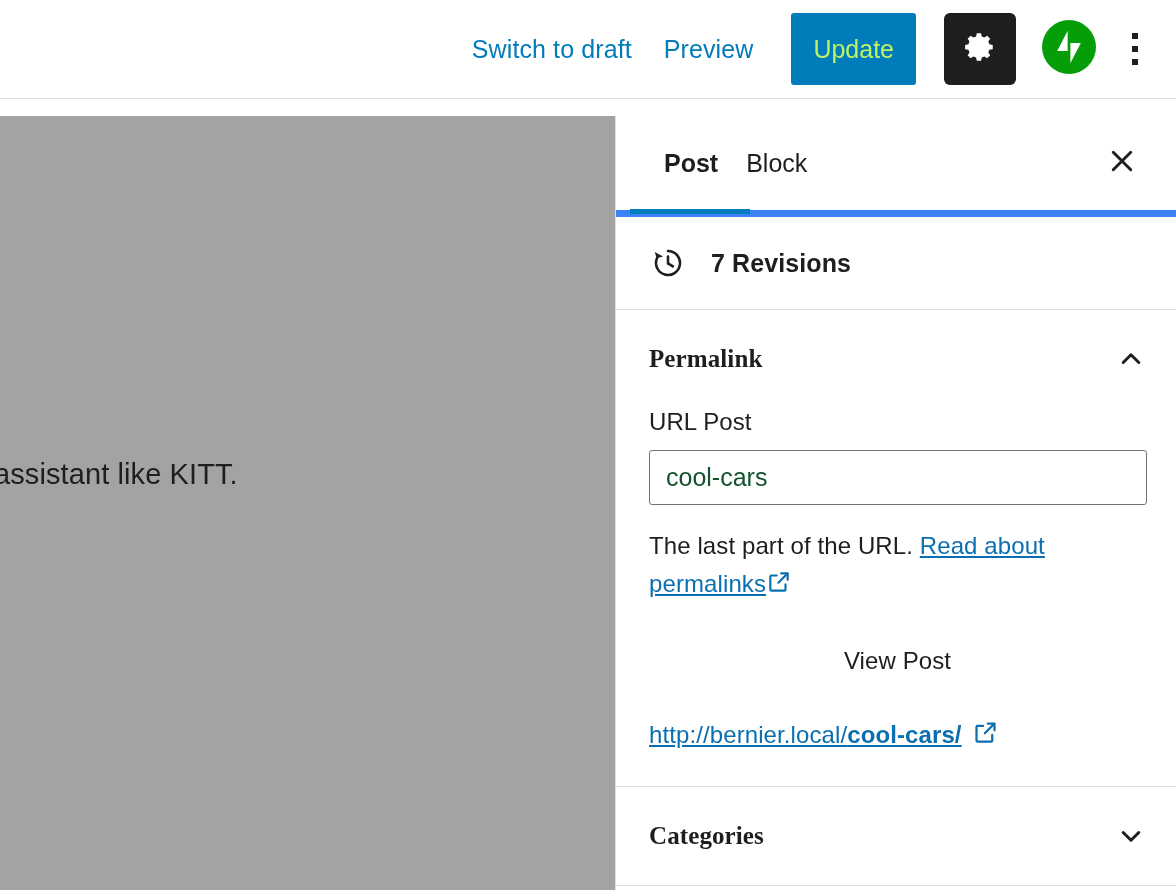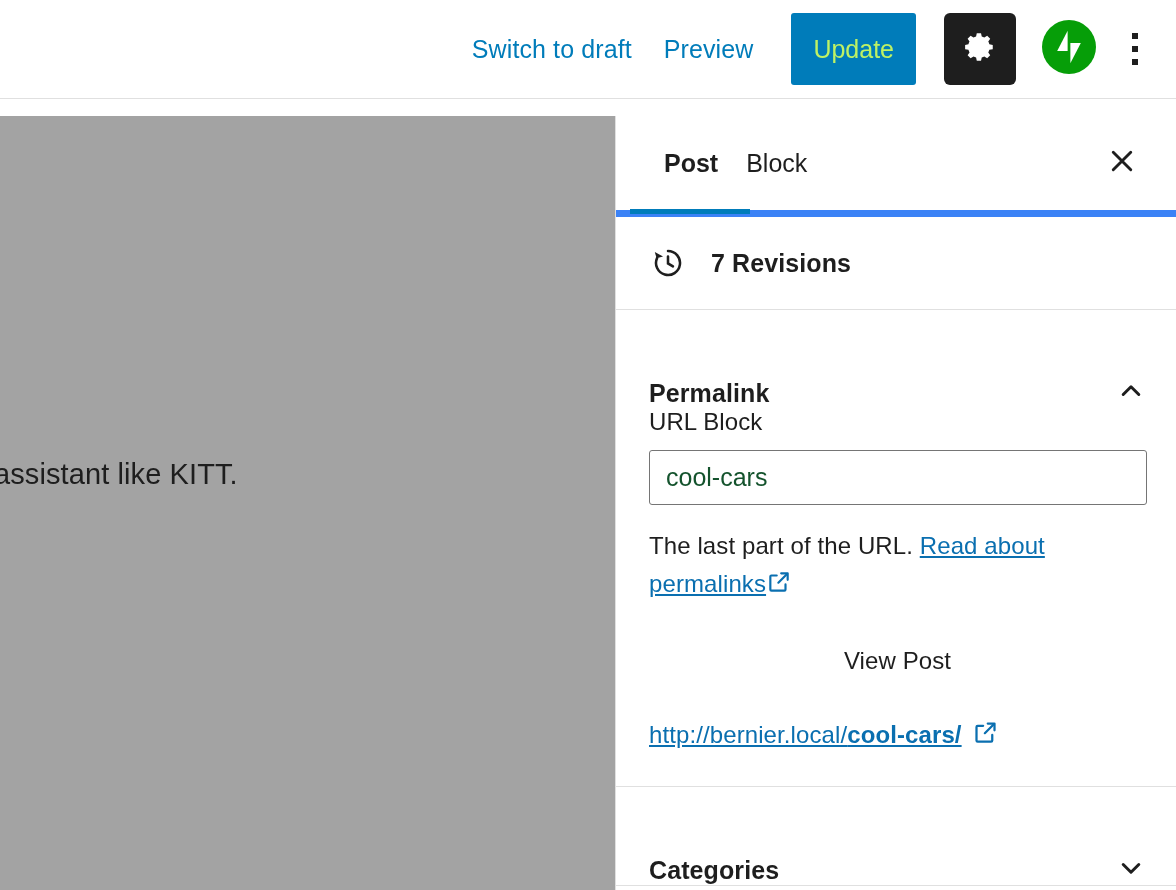--- a/index.html
+++ b/index.html
@@ -188,23 +188,24 @@
     font-weight: 600;
     color: #1e1e1e;
     margin-left: 25px;
     letter-spacing: 0.1px;
   }
 
   .panel { border-bottom: 1px solid #e0e0e0; }
   .panel-header {
     height: 98px;
     display: flex;
-    align-items: flex-end;
+    align-items: center;
     padding: 0 28px 0 33px;
     cursor: pointer;
+    font-family: Liberation Serif, serif;
   }
   .panel-title {
     font-size: 25px;
     font-weight: 600;
     color: #1e1e1e;
     flex: 1;
     letter-spacing: 0.1px;
   }
   .chev { width: 34px; height: 34px; flex: none; }
 
@@ -343,21 +344,21 @@
       <div class="panel-header">
         <span class="panel-title">Permalink</span>
         <span class="chev">
           <svg width="34" height="34" viewBox="0 0 24 24" fill="none" aria-hidden="true">
             <path d="M6.5 14.5 L12 9 L17.5 14.5" stroke="#1e1e1e" stroke-width="2.1" stroke-linecap="round" stroke-linejoin="round"></path>
           </svg>
         </span>
       </div>
 
       <div class="panel-body">
-        <div class="field-label">URL Block</div>
+        <div class="field-label">URL Post</div>
 
         <input class="slug-input" type="text" value="cool-cars" style="">
 
         <p class="help-text">
           <span>The last part of the URL.</span>
           <a href="#"><span>Read about permalinks</span></a><span class="ext-ico">
             <svg width="26" height="26" viewBox="0 0 24 24" fill="none" aria-hidden="true">
               <path d="M14 4h6v6" stroke="#0a6fb0" stroke-width="2" stroke-linecap="round" stroke-linejoin="round"></path>
               <path d="M19.4 4.6 L11.4 12.6" stroke="#0a6fb0" stroke-width="2" stroke-linecap="round"></path>
               <path d="M18 14.2V19a1 1 0 0 1-1 1H5a1 1 0 0 1-1-1V7a1 1 0 0 1 1-1h4.9" stroke="#0a6fb0" stroke-width="2" stroke-linecap="round" stroke-linejoin="round"></path>

